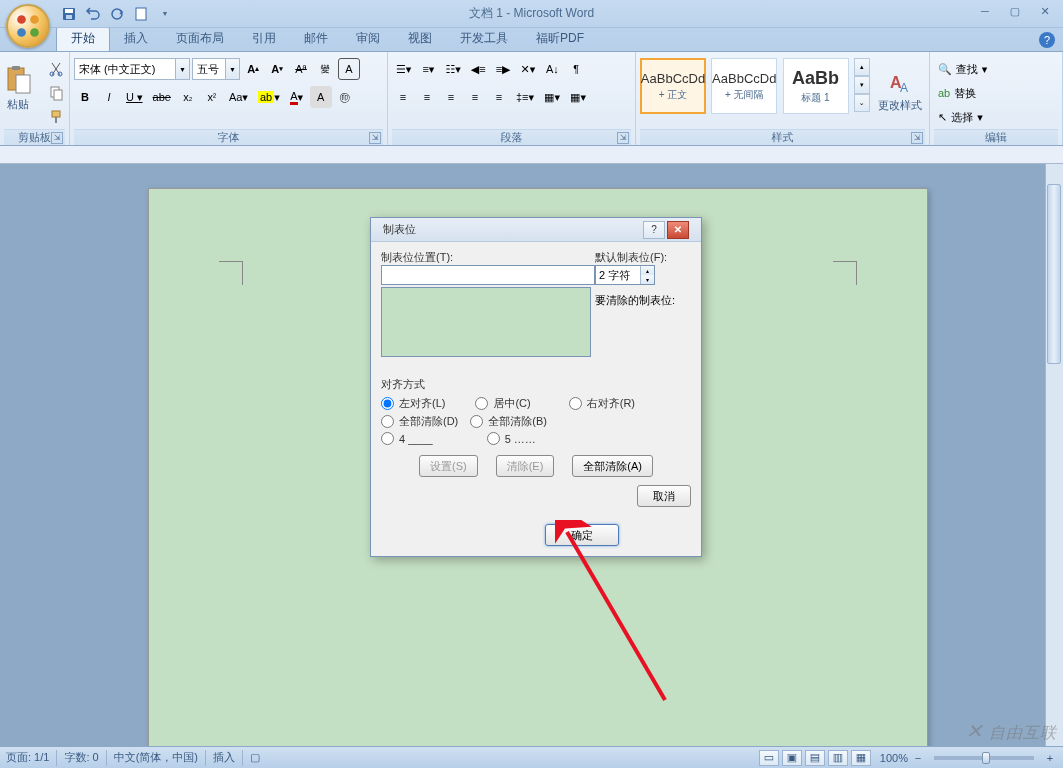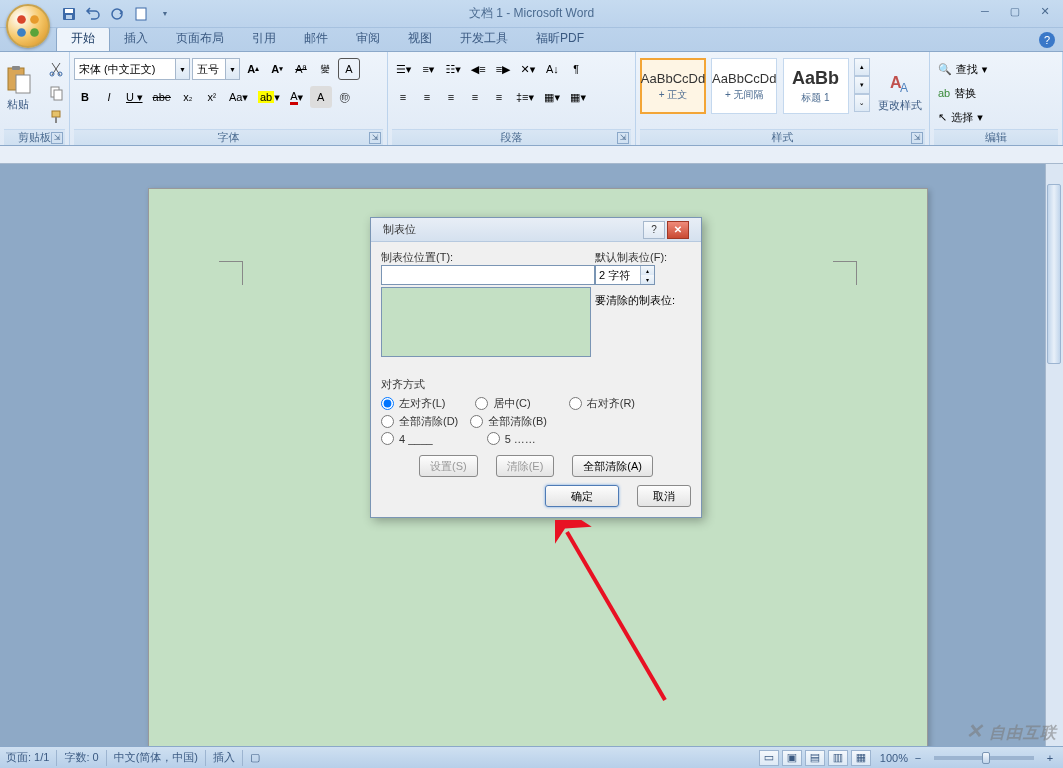--- a/index.html
+++ b/index.html
@@ -58,41 +58,41 @@
 .dlg-title .close { background:linear-gradient(#ef8b7a,#c94a33); color:#fff; font-weight:bold; border-color:#a03826; }
 .dlg-body { padding:8px 10px 10px; }
 .dlg-body label { font-size:11px; color:#333; }
 .dlg-input { width:100%; height:20px; border:1px solid #7a95b4; background:#fff; padding:0 3px; font-size:11px; }
 .dlg-list { width:210px; height:70px; border:1px solid #7a95b4; background:#c4e0c4; margin-top:2px; }
 .fieldset-label { font-size:11px; color:#333; margin:20px 0 4px; }
 .radio-row { display:flex; gap:6px; margin:3px 0; align-items:center; }
 .radio-row label { display:flex; align-items:center; gap:5px; }
 .radio-row input { margin:0; }
 .dlg-btn { height:22px; padding:0 10px; border:1px solid #8a8a8a; background:linear-gradient(#fdfdfd,#e4e4e4); font-size:11px; border-radius:3px; }
-.dlg-btn.primary { border:1px solid #4f7bb5; box-shadow:0 0 3px #6fa4e2; }
+.dlg-btn.primary { border:1px solid #4f7bb5; box-shadow:0 0 3px #6fa4e2;margin-top:39px; }
 .dlg-btn:disabled { color:#999; }
 .dlg-btn-row { display:flex; gap:18px; justify-content:center; margin-top:10px; }
 .dlg-btn-row.right { justify-content:flex-end; margin-top:8px; }
 .spinner { width:60px; height:20px; border:1px solid #7a95b4; background:#fff; display:flex; align-items:center; padding:0 3px; position:relative; }
 .spinner .sp-btns { position:absolute; right:0; top:0; bottom:0; width:14px; display:flex; flex-direction:column; }
 .spinner .sp-btns div { flex:1; border-left:1px solid #a6b8cd; background:linear-gradient(#f4f8fc,#dde9f5); font-size:6px; display:flex; align-items:center; justify-content:center; }
 
 
 .statusbar { position:absolute; bottom:0; left:0; right:0; height:22px; background:linear-gradient(#cfe0f1,#b7cfe9); border-top:1px solid #8ba8c9; display:flex; align-items:center; font-size:11px; color:#3b5a82; padding:0 6px; gap:4px; }
 .status-sep { width:1px; height:16px; background:#9cb4d0; margin:0 3px; }
 .status-right { margin-left:auto; display:flex; align-items:center; gap:3px; }
 .view-btn { width:20px; height:16px; border:1px solid #9cb4d0; background:linear-gradient(#f4f8fc,#dde9f5); display:flex; align-items:center; justify-content:center; }
 .zoom-slider { width:100px; height:4px; background:#9cb4d0; position:relative; margin:0 6px; }
 .zoom-slider .thumb { position:absolute; left:48px; top:-4px; width:8px; height:12px; background:linear-gradient(#f4f8fc,#c1d5eb); border:1px solid #7a95b4; border-radius:2px; }
 
 
 .arrow { position:absolute; z-index:60; pointer-events:none; }
 
 
-.watermark { position:absolute; right:6px; bottom:24px; font-size:16px; font-weight:bold; font-style:italic; color:rgba(120,120,120,.55); z-index:70; letter-spacing:1px; }
+.watermark { position:absolute; right:6px; bottom:24px; font-size:16px; font-weight:normal; font-style:italic; color:rgba(120,120,120,.55); z-index:70; letter-spacing:1px; }
 .watermark .x { font-size:20px; }
 
 .ico { width:16px; height:16px; display:inline-block; }
 </style>
 </head>
 <body>
 
 <div class="titlebar">
   <div class="office-btn">
     <svg viewBox="0 0 24 24">

